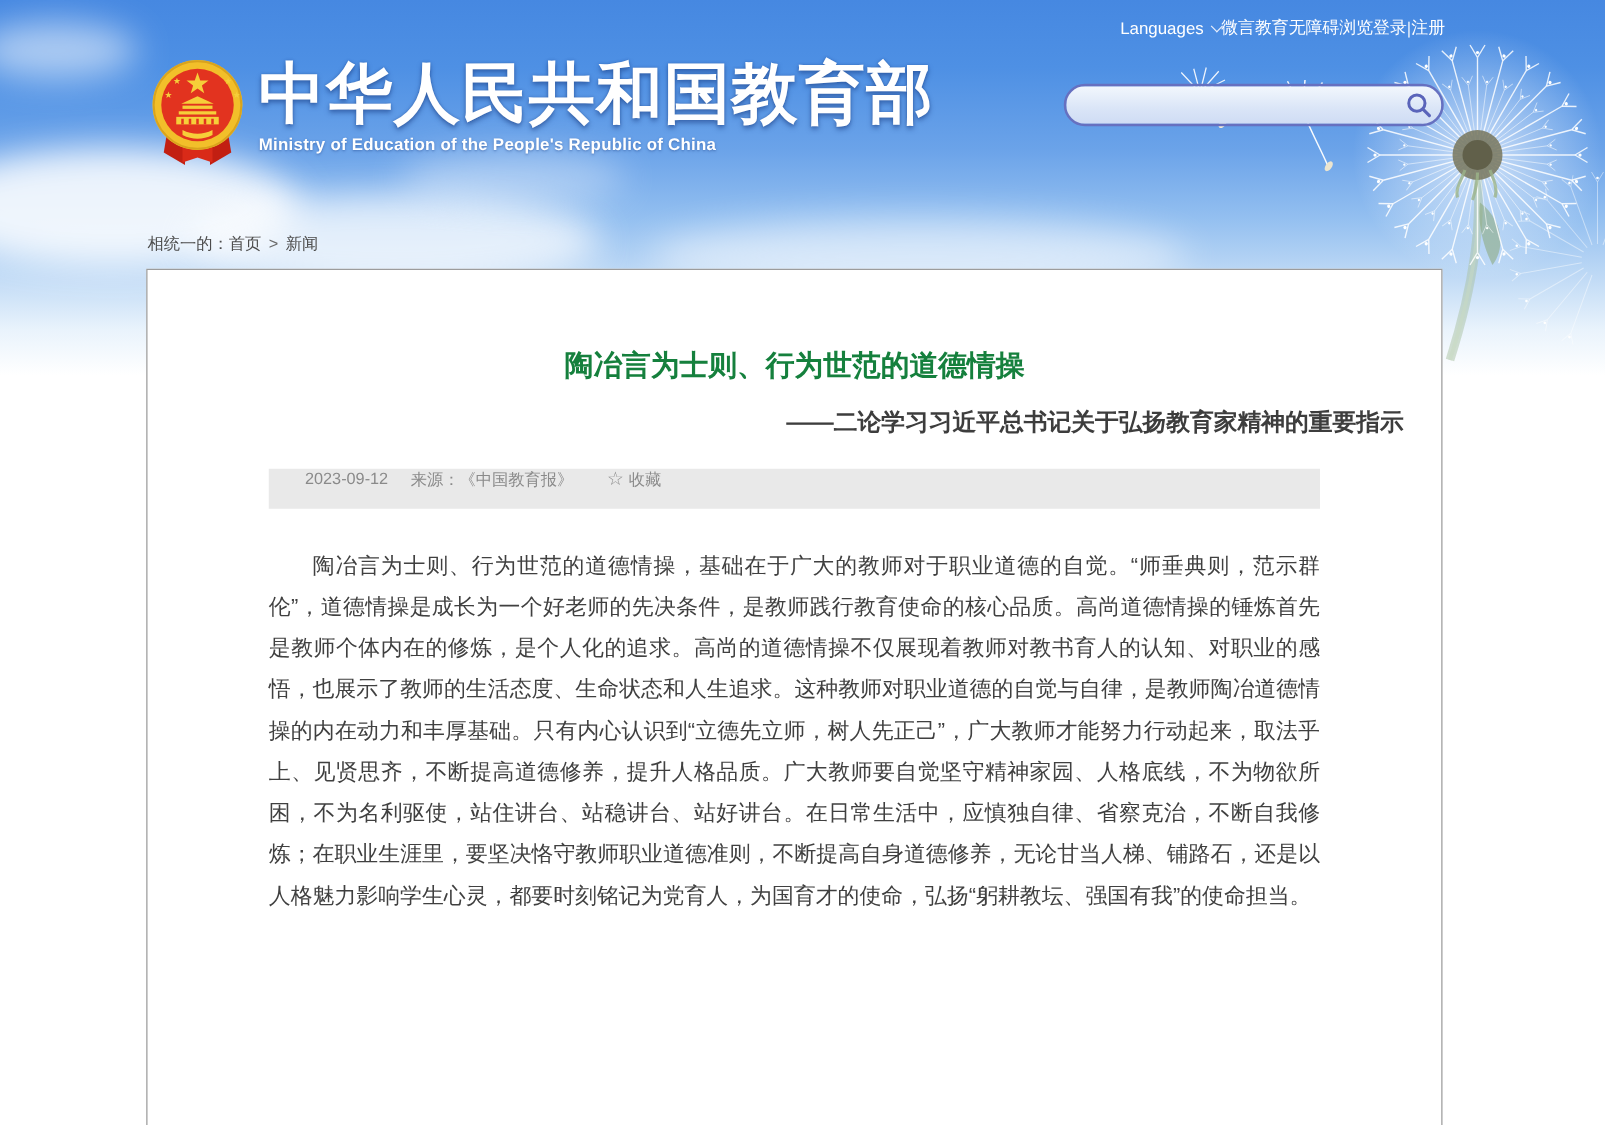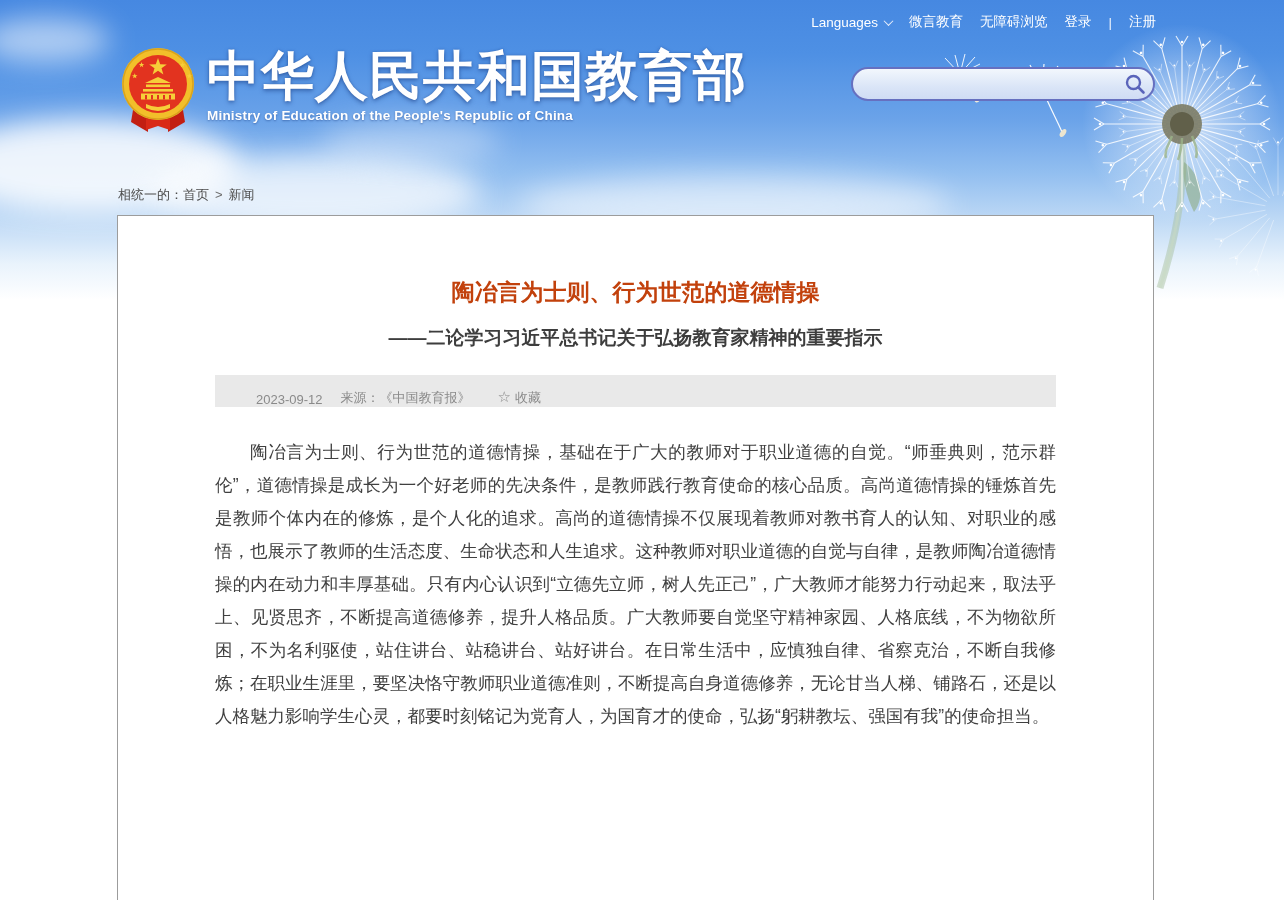--- a/index.html
+++ b/index.html
@@ -10,21 +10,21 @@
   
   .header { position:absolute; left:0; top:0; width:1284px; height:300px; z-index:1;
     background:linear-gradient(180deg,#4688e1 0%,#4e90e4 18%,#6ba3e9 40%,#93bff0 58%,#c3dcf6 75%,#e9f3fc 88%,#ffffff 100%); }
   .cloud { position:absolute; background:#fff; border-radius:50%; filter:blur(14px); }
   .c1 { left:-60px; top:118px; width:300px; height:95px; opacity:.85; }
   .c2 { left:150px; top:155px; width:330px; height:75px; opacity:.7; }
   .c3 { left:-20px; top:18px;  width:130px; height:45px; opacity:.55; }
   .c4 { left:520px; top:175px; width:430px; height:60px; opacity:.5; }
   .c5 { left:320px; top:120px; width:180px; height:45px; opacity:.35; }
 
-  .topnav { position:absolute; top:13px; right:128px; display:flex; align-items:center; gap:17px;
+  .topnav { position:absolute; top:13px; right:128px; display:flex; align-items:center; 
     color:#fff; font-size:13.5px; white-space:nowrap; }
   .topnav a { color:#fff; text-decoration:none; cursor:pointer; }
   .lang { display:flex; align-items:center; gap:7px; cursor:pointer; }
   .chev { display:inline-block; width:7px; height:7px; border-right:1.5px solid #e8eefb;
     border-bottom:1.5px solid #e8eefb; transform:rotate(45deg) translate(-1px,-1px); }
   .navsep { opacity:.9; }
 
   .brand { position:absolute; left:118px; top:46px; display:flex; align-items:flex-start; }
   .emblem { width:80px; height:88px; cursor:pointer; }
   .brand-text { margin-left:9px; color:#fff; }
@@ -45,24 +45,24 @@
   .breadcrumb a { color:#4c4c4c; text-decoration:none; cursor:pointer; }
   .bsep { margin:0 6px; color:#6c6c6c; }
 
   
   .dandelion { position:absolute; left:1072px; top:12px; width:212px; height:288px; pointer-events:none; }
   .seed { position:absolute; pointer-events:none; }
 
   
   .card { position:absolute; left:117px; top:215px; width:1037px; height:745px;
     background:#fff; border:1px solid #9c9c9c; z-index:2; }
-  .article-title { margin:61px 30px 0; text-align:center; font-size:23px; font-weight:bold; color:#c2410c; }
-  .article-subtitle { margin:17px 30px 0; text-align:center; font-size:19px; font-weight:bold; color:#3d3d3d; }
-  .meta { margin:24px 97px 0; background:#e9e9e9; height:32px; padding-left:41px;
-    display:flex; align-items:flex-end; font-size:13px; color:#8a8a8a; }
+  .article-title { margin:61px 30px 0; text-align:center; font-size:23px; font-weight:bold; color:#15803d; }
+  .article-subtitle { margin:17px 30px 0; text-align:right; font-size:19px; font-weight:bold; color:#3d3d3d; }
+  .meta { margin:24px 97px 0; background:#e9e9e9; height:32px; padding-left:29px;
+    display:flex; align-items:flex-start; font-size:13px; color:#8a8a8a; }
   .meta-date { margin-right:18px; }
   .meta-source { margin-right:27px; }
   .fav { display:flex; align-items:center; cursor:pointer; color:#8a8a8a; }
   .fav-star { font-size:15px; margin-right:4px; position:relative; top:-1px; }
   .body { margin:29px 97px 0; font-size:17.5px; color:#404040; line-height:33px; text-align:justify; }
   .body p { text-indent:2em; }
   .body p + p { margin-top:33px; }
 </style>
 </head>
 <body>

